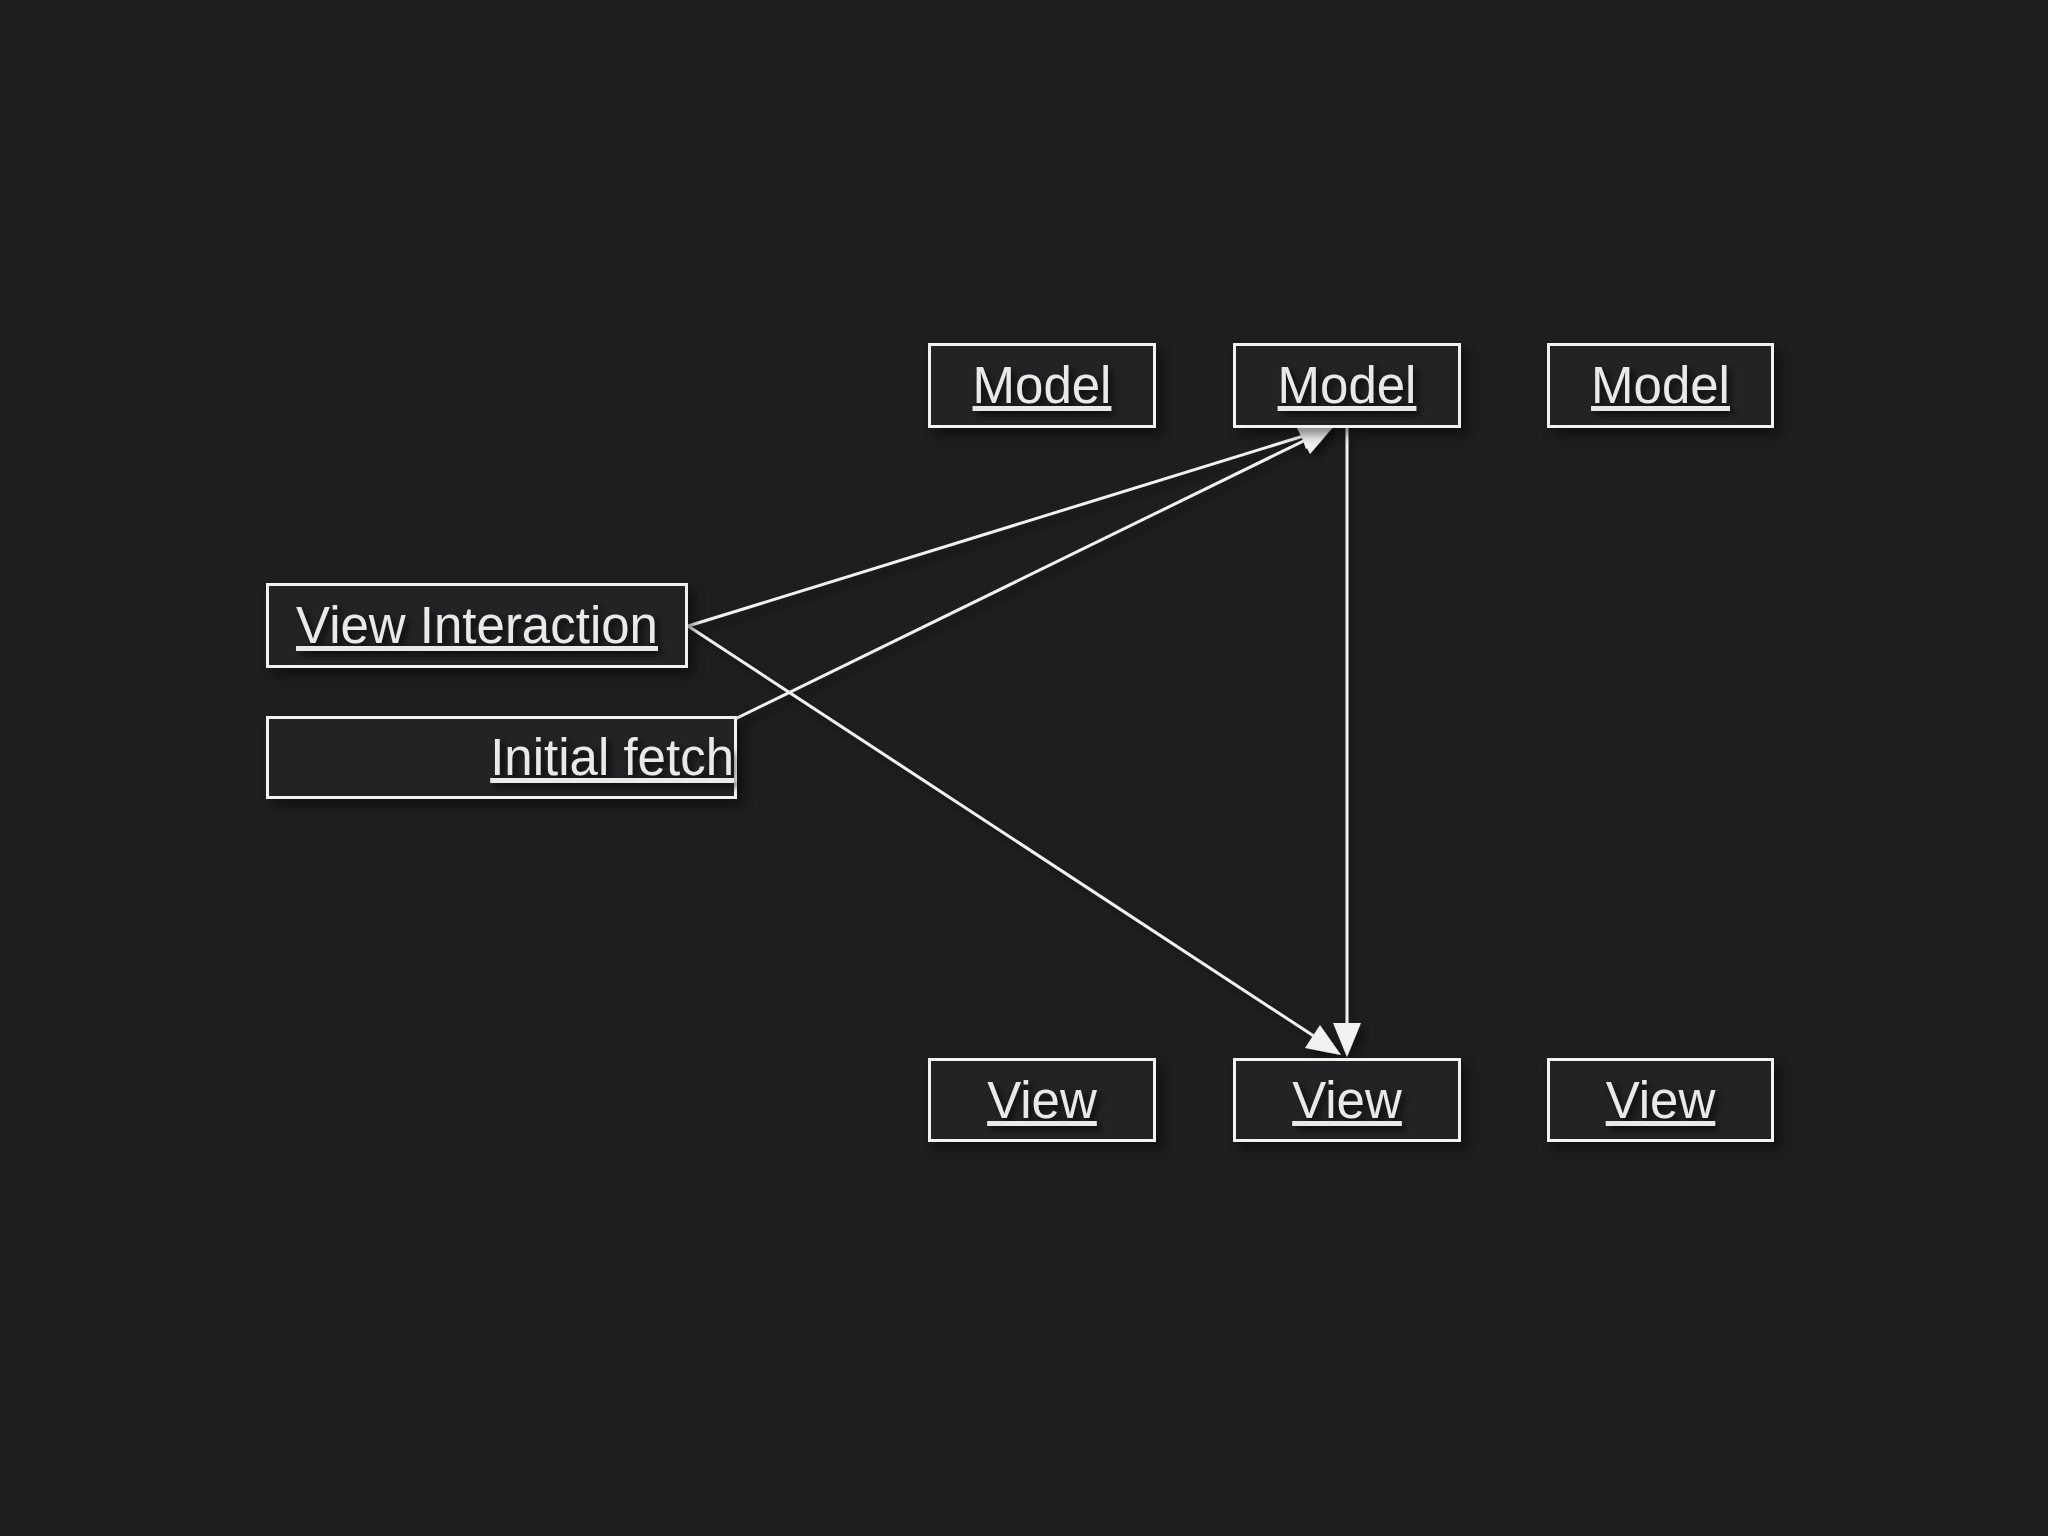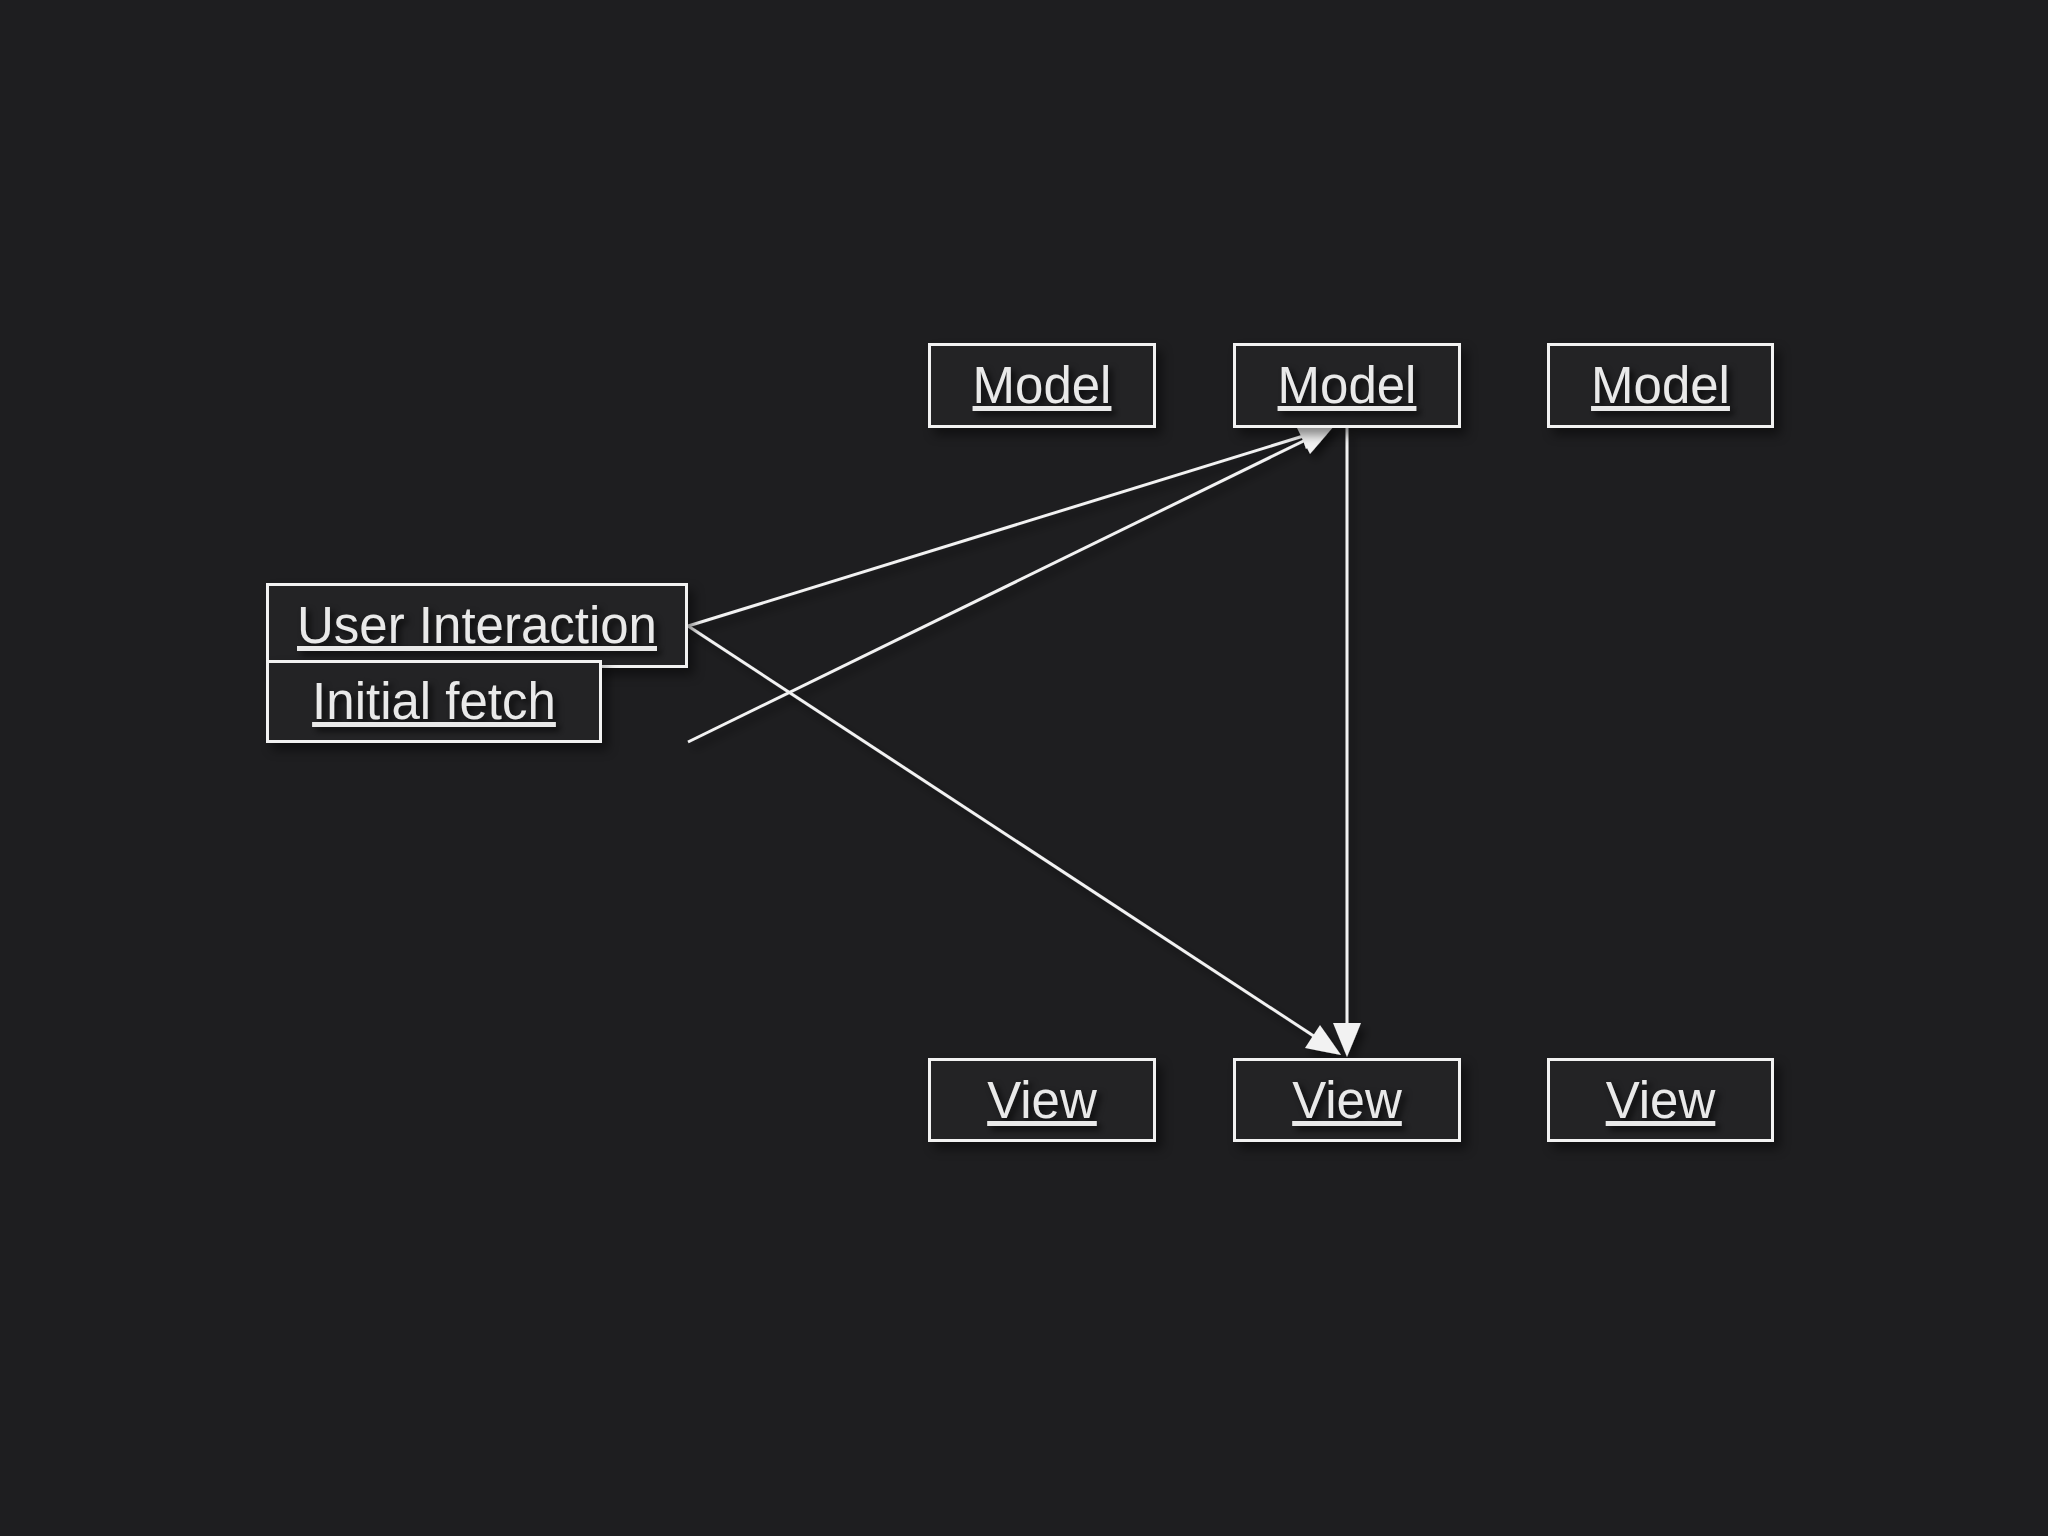--- a/index.html
+++ b/index.html
@@ -38,21 +38,21 @@
     text-shadow: 4px 4px 6px rgba(0,0,0,0.7);
     white-space: nowrap;
     text-decoration: underline;
   }
   
   #node-model-1 { left: 928px;  top: 343px; width: 228px; height: 85px; }
   #node-model-2 { left: 1233px; top: 343px; width: 228px; height: 85px; }
   #node-model-3 { left: 1547px; top: 343px; width: 227px; height: 85px; }
   
   #node-user-interaction { left: 266px; top: 583px; width: 422px; height: 85px; }
-  #node-initial-fetch    { left: 266px; top: 660px; width: 336px; height: 83px; }
+  #node-initial-fetch    { left: 266px; top: 716px; width: 471px; height: 83px; justify-content: flex-end; }
   
   #node-view-1 { left: 928px;  top: 1058px; width: 228px; height: 84px; }
   #node-view-2 { left: 1233px; top: 1058px; width: 228px; height: 84px; }
   #node-view-3 { left: 1547px; top: 1058px; width: 227px; height: 84px; }
 
   .edge-line {
     stroke: #f2f2f2;
     stroke-width: 3;
     fill: none;
   }
@@ -92,21 +92,21 @@
     <span>Model</span>
   </div>
   <div class="node" id="node-model-2">
     <span>Model</span>
   </div>
   <div class="node" id="node-model-3">
     <span>Model</span>
   </div>
 
   <div class="node" id="node-user-interaction">
-    <span>User Interaction</span>
+    <span>View Interaction</span>
   </div>
   <div class="node" id="node-initial-fetch">
     <span>Initial fetch</span>
   </div>
 
   <div class="node" id="node-view-1">
     <span>View</span>
   </div>
   <div class="node" id="node-view-2">
     <span>View</span>

